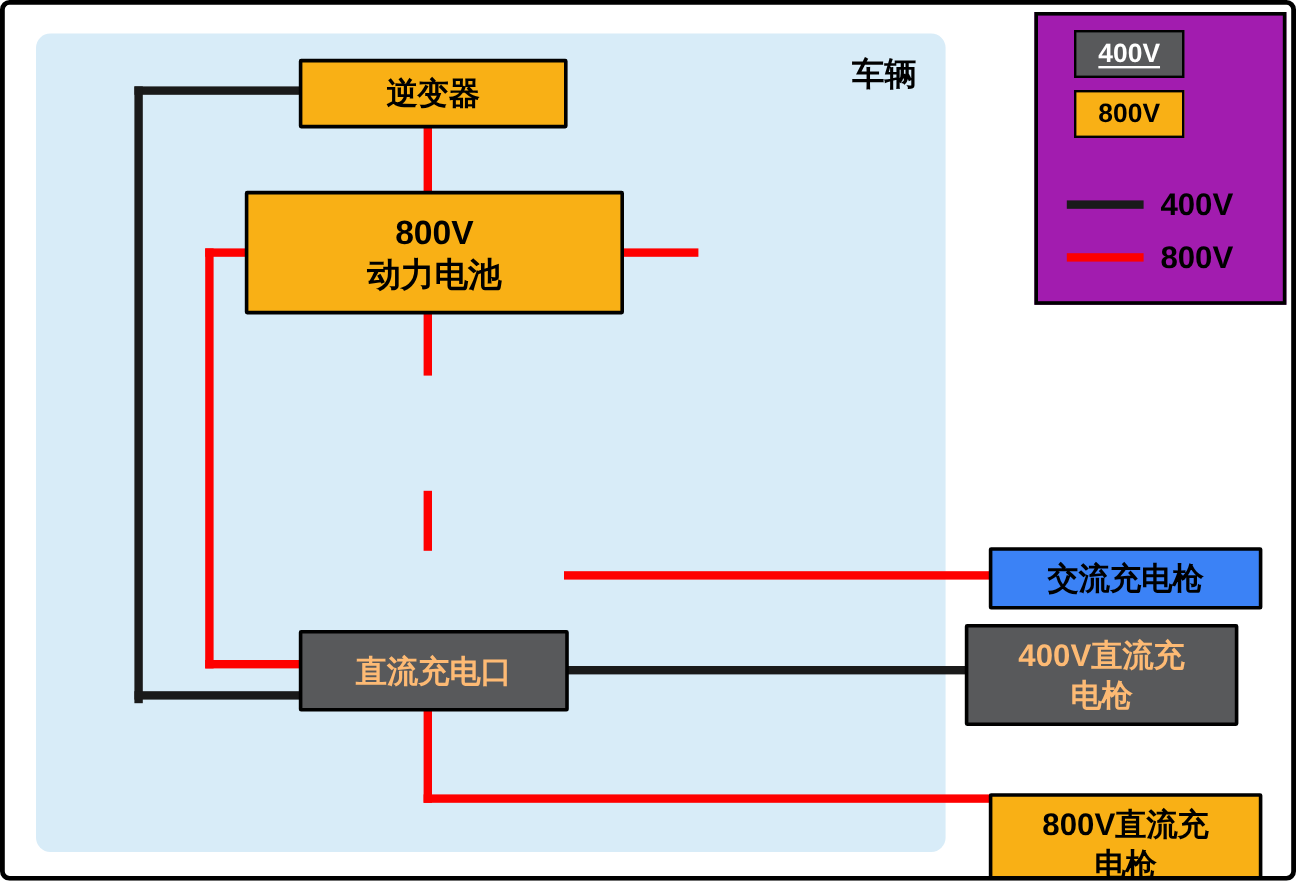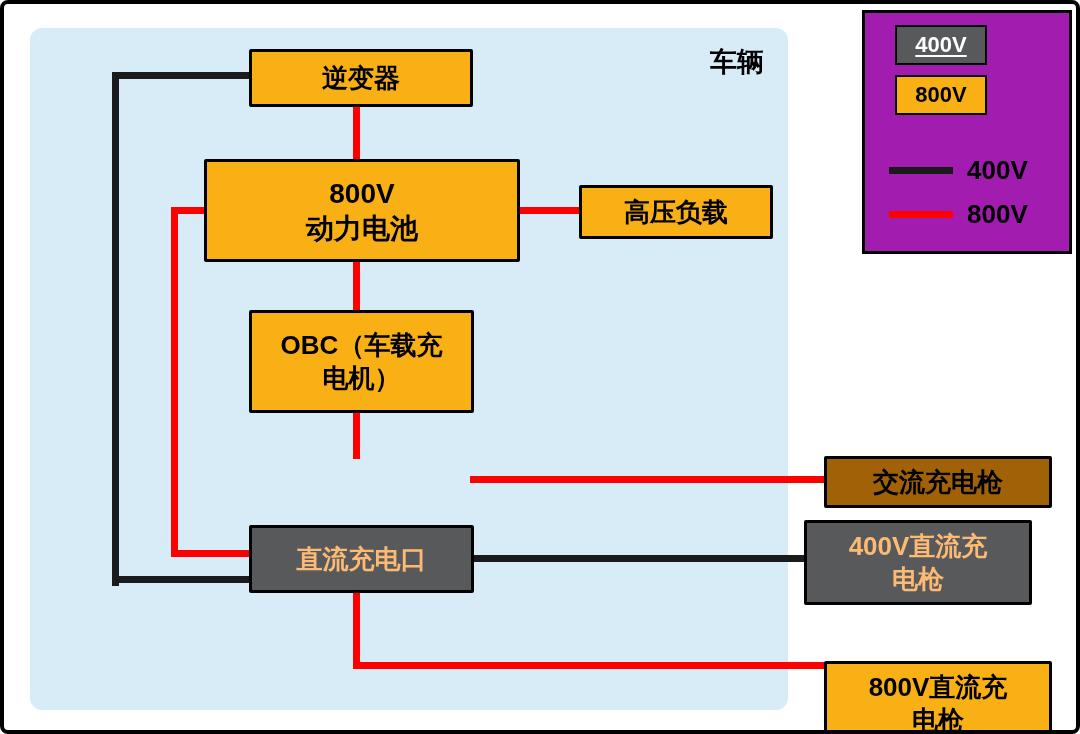--- a/index.html
+++ b/index.html
@@ -33,21 +33,21 @@
     background:var(--orange);
     color:#000000;
     font-weight:bold;
     font-size:26px;
     line-height:1.25;
     white-space:pre-line;
     z-index:2;
     border-radius:2px;
   }
   .node.gray{background:var(--gray);color:#fdba74;}
-  .node.white{background:#a16207;color:#000;}
+  .node.white{background:#3b82f6;color:#000;}
   .hline,.vline{position:absolute;z-index:1;}
   .hline{height:7px;}
   .vline{width:7px;}
   .red{background:var(--red);}
   .blk{background:var(--black);}
   
   #inverter{left:245px;top:45px;width:224px;height:58px;}
   #battery{left:200px;top:155px;width:316px;height:103px;font-size:28px;}
   #hvload{left:575px;top:181px;width:194px;height:54px;}
   #obc{left:245px;top:306px;width:225px;height:103px;}
@@ -106,23 +106,20 @@
   <div class="hline blk" style="left:108px;top:68px;width:140px;"></div>
   <div class="vline blk" style="left:108px;top:68px;height:514px;"></div>
   <div class="hline blk" style="left:108px;top:572px;width:140px;"></div>
   <div class="hline red" style="left:167px;top:203px;width:36px;"></div>
   <div class="vline red" style="left:167px;top:203px;height:350px;"></div>
   <div class="hline red" style="left:167px;top:546px;width:81px;"></div>
 
   <div id="inverter" class="node">逆变器</div>
   <div id="battery" class="node">800V
 动力电池</div>
-  <div id="hvload" class="node">高压负载</div>
-  <div id="obc" class="node">OBC（车载充
-电机）</div>
   <div id="dcport" class="node gray">直流充电口</div>
   <div id="acgun" class="node white">交流充电枪</div>
   <div id="dcgun400" class="node gray">400V直流充
 电枪</div>
   <div id="dcgun800" class="node">800V直流充
 电枪</div>
 
   <div class="legend">
     <div class="legend-swatch sw-gray">
       <span>400V</span>

